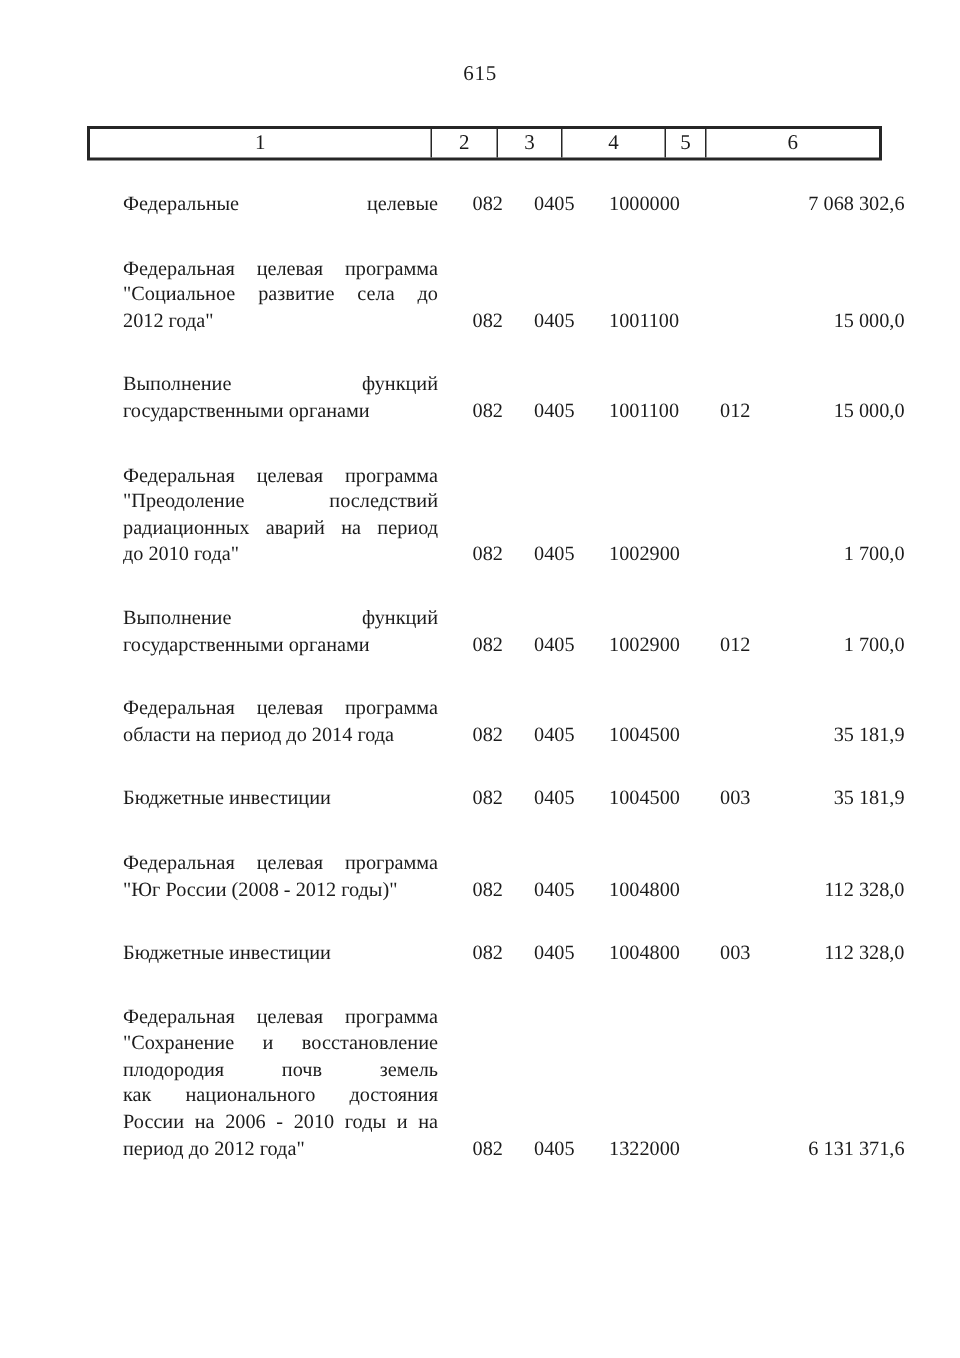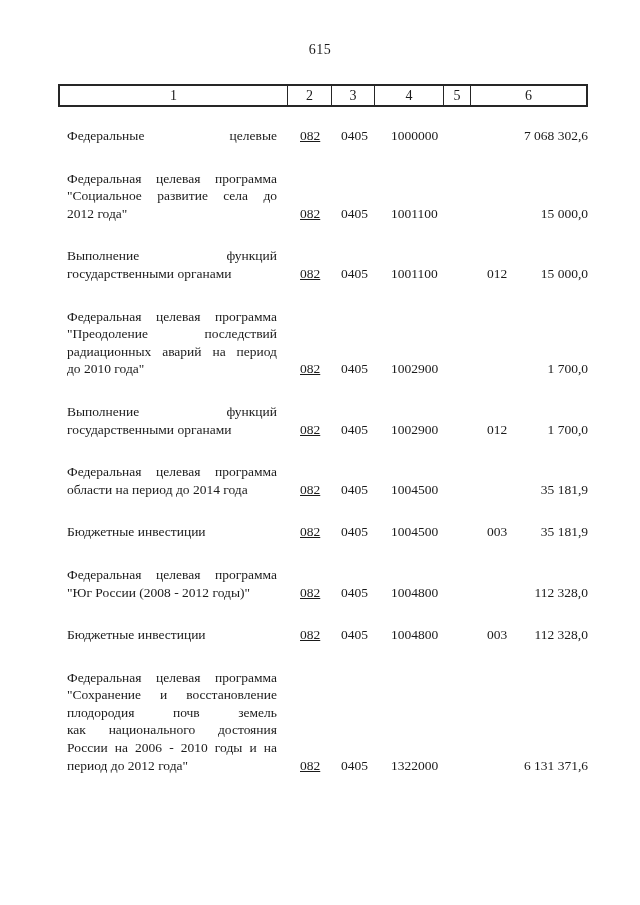--- a/index.html
+++ b/index.html
@@ -47,21 +47,21 @@
   .hcell:first-child { border-left: none; }
   .h1 { width: 227px; }
   .h2 { width: 44px; }
   .h3 { width: 43px; }
   .h4 { width: 69px; }
   .h5 { width: 27px; }
   .h6 { flex: 1; }
   .rows {
     position: absolute;
     top: 127px;
-    left: 3px;
+    left: 18px;
     width: 585px;
   }
   .row {
     position: relative;
     margin-bottom: 25px;
     font-size: 13.5px;
     line-height: 17.6px;
   }
   .c1 {
     margin-left: 64px;
@@ -73,24 +73,24 @@
   }
   .jline.last {
     text-align-last: left;
   }
   .code {
     position: absolute;
     bottom: 0;
     line-height: 17.6px;
     white-space: nowrap;
   }
-  .c2 { left: 297px; text-decoration: underline; }
+  .c2 { left: 297px; }
   .c3 { left: 338px; }
   .c4 { left: 388px; }
-  .c5 { left: 462px; margin-left: 22px; }
+  .c5 { left: 462px; }
   .c6 { right: 0; text-align: left; }
 </style>
 </head>
 <body>
 
 <div class="doc">
   <div class="page-number">615</div>
 
   <div class="header-table" id="header-table">
       <div class="hcell h1">1</div>

